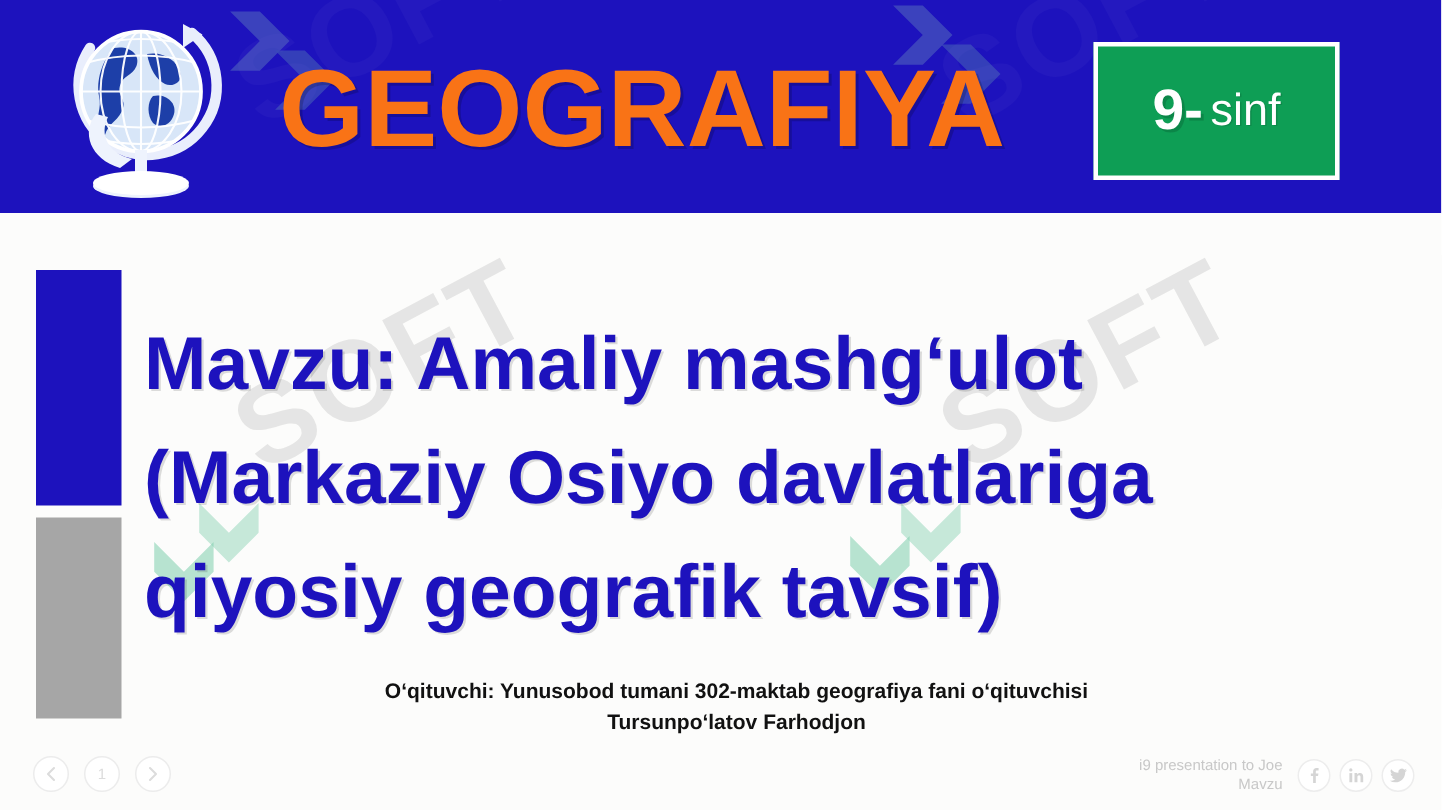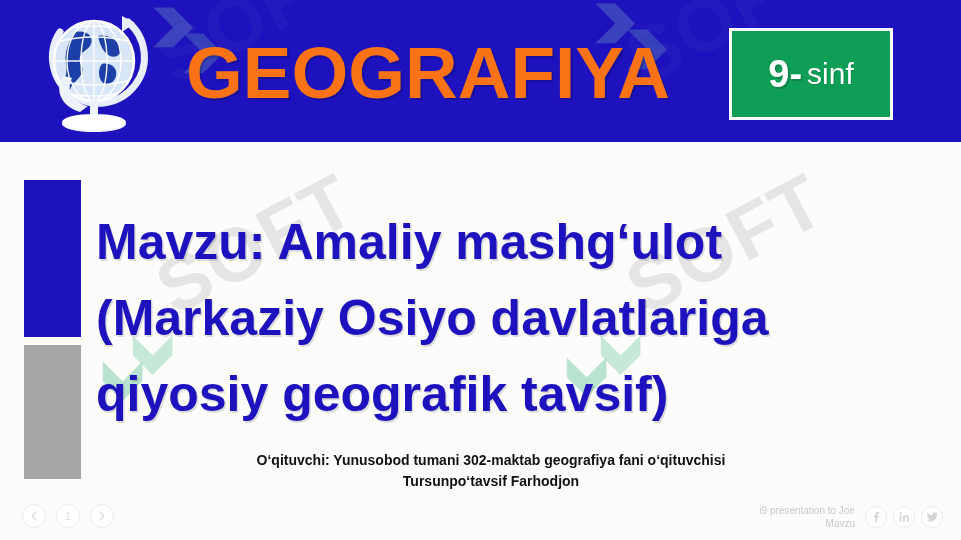--- a/index.html
+++ b/index.html
@@ -356,21 +356,21 @@
   <div class="bar bar-gray"></div>
 
   <div class="main-title">
     <span class="line">Mavzu: Amaliy mashg‘ulot</span>
     <span class="line">(Markaziy Osiyo davlatlariga</span>
     <span class="line">qiyosiy geografik tavsif)</span>
   </div>
 
   <div class="credit">
     <span class="line">O‘qituvchi: Yunusobod tumani 302-maktab geografiya fani o‘qituvchisi</span>
-    <span class="line">Tursunpo‘tavsif Farhodjon</span>
+    <span class="line">Tursunpo‘latov Farhodjon</span>
   </div>
 
   <div class="bottom-nav">
     <div class="navbtn">
       <svg width="8" height="10" viewBox="0 0 8 10">
         <path d="M6 1 L2 5 L6 9" fill="none" stroke="#dcdcdc" stroke-width="1.4" stroke-linecap="round" stroke-linejoin="round"></path>
       </svg>
     </div>
     <div class="navbtn page">1</div>
     <div class="navbtn">

